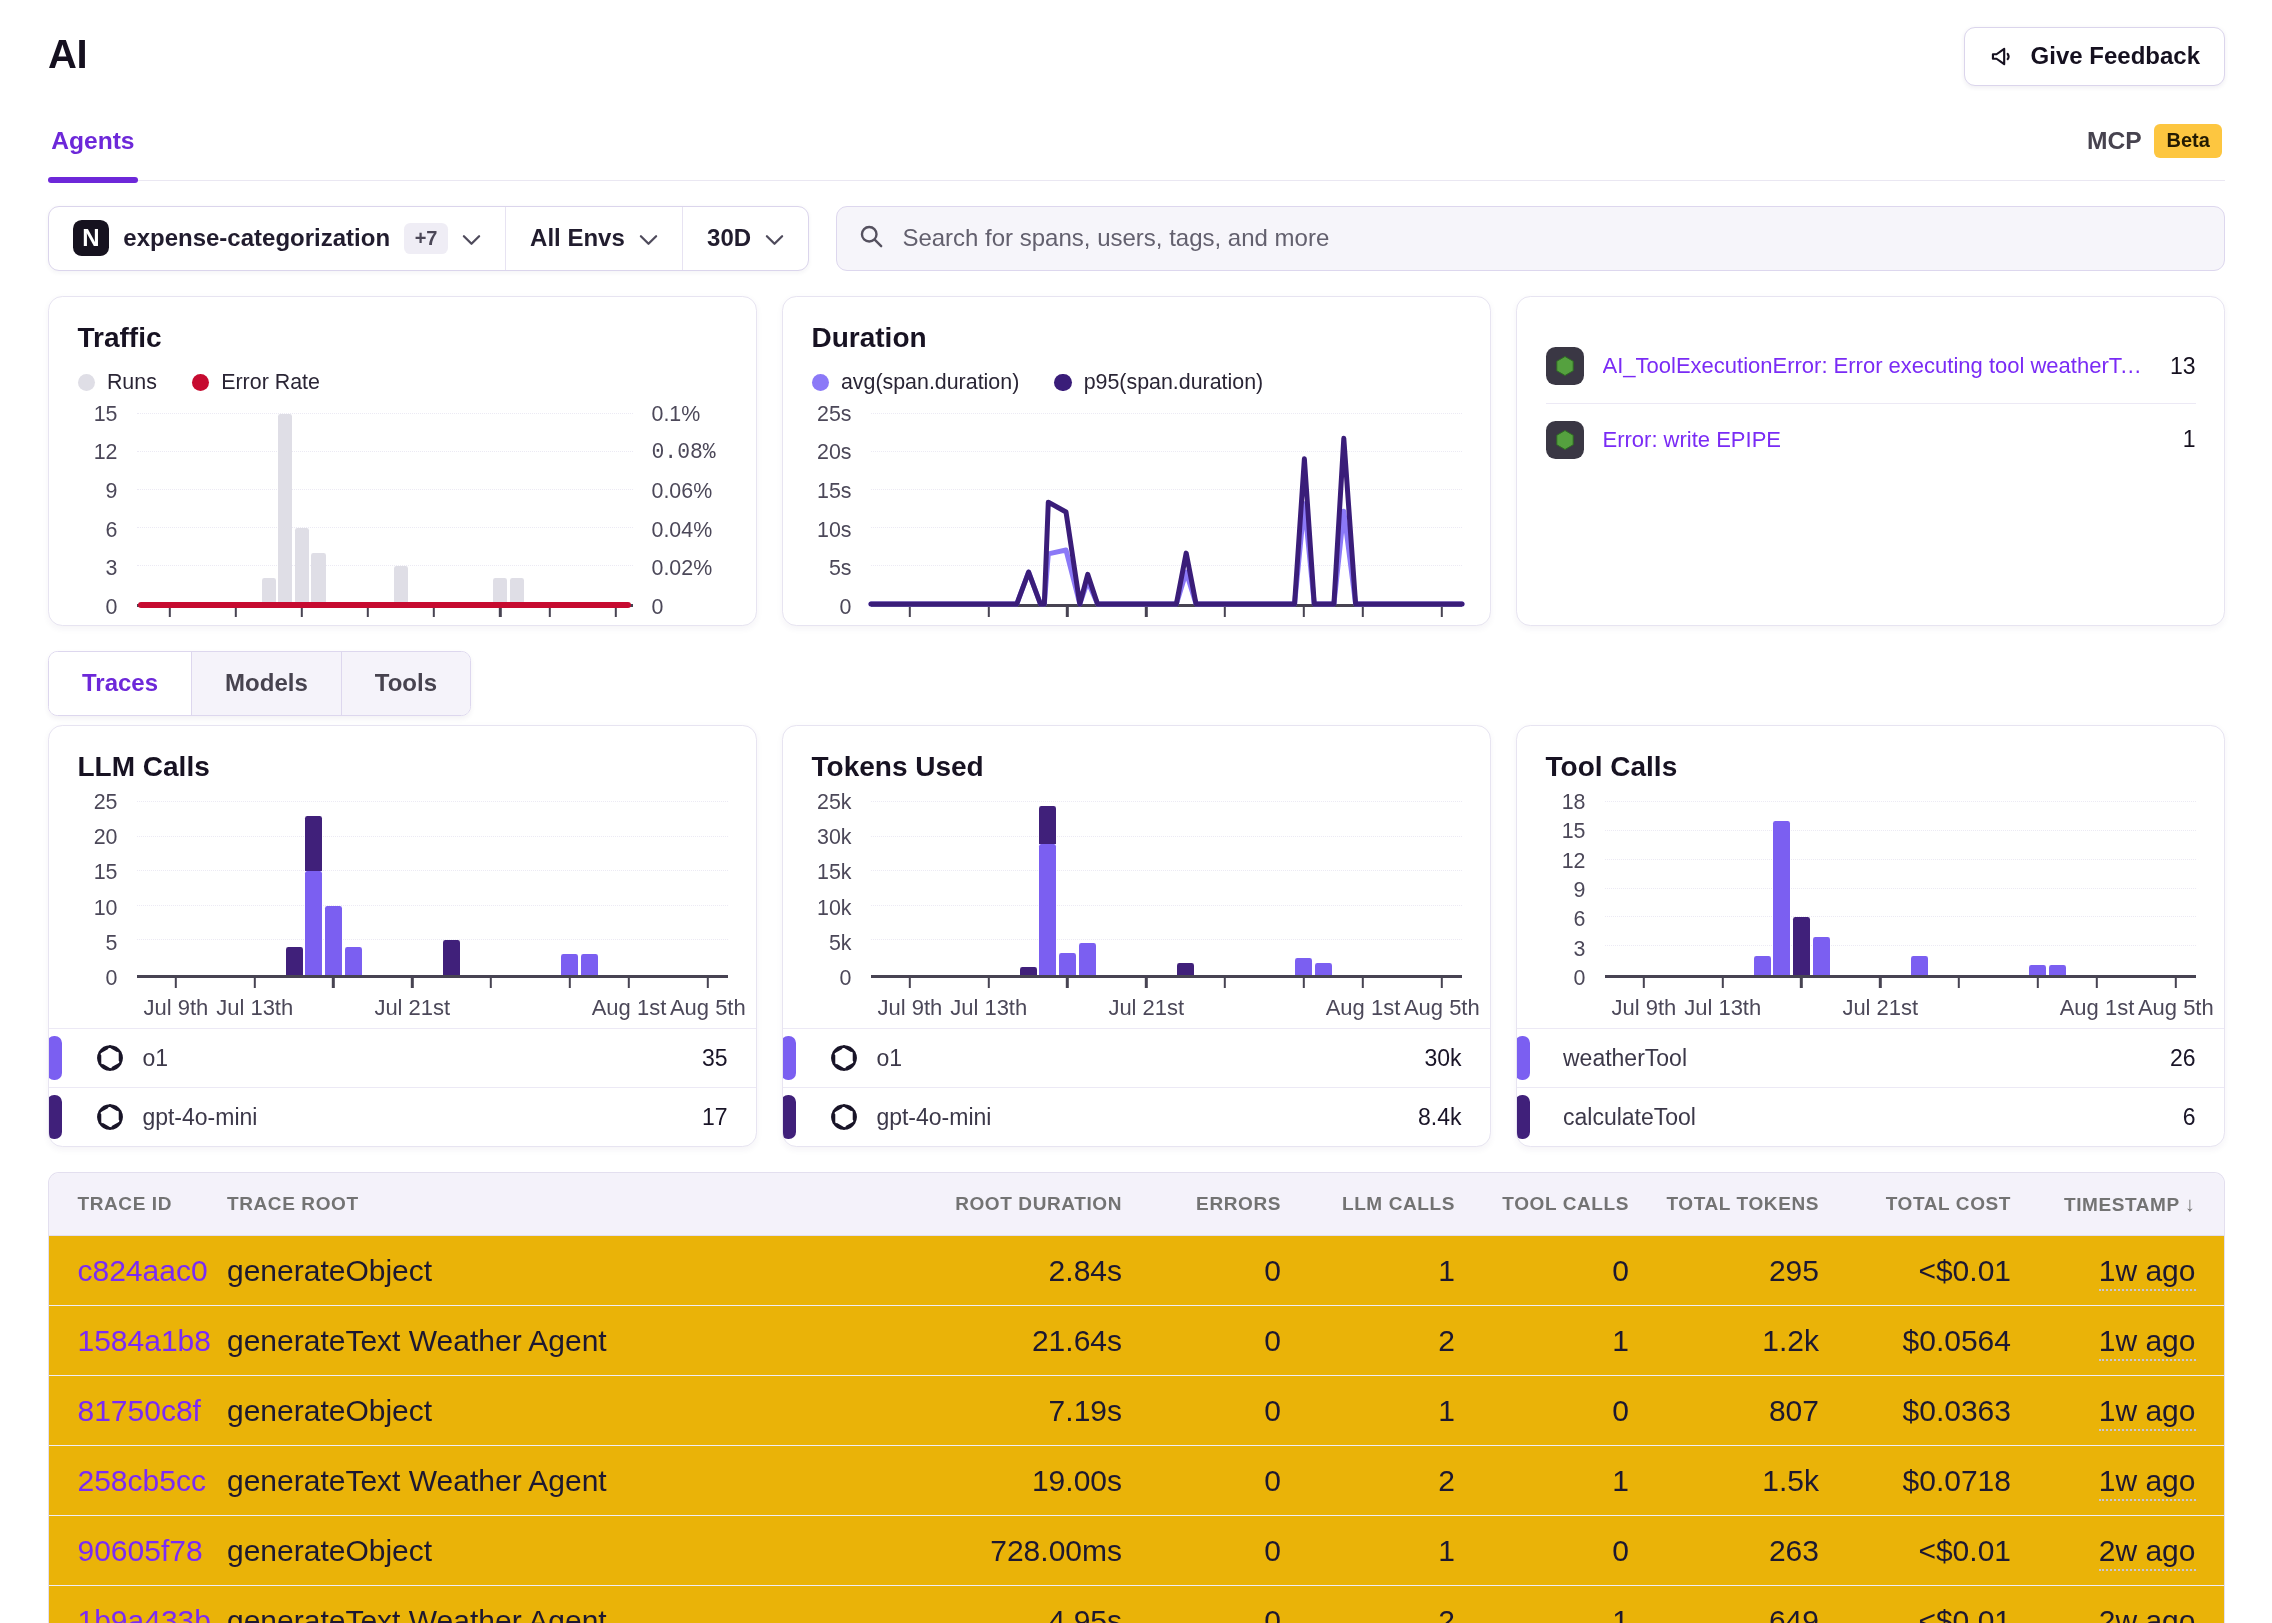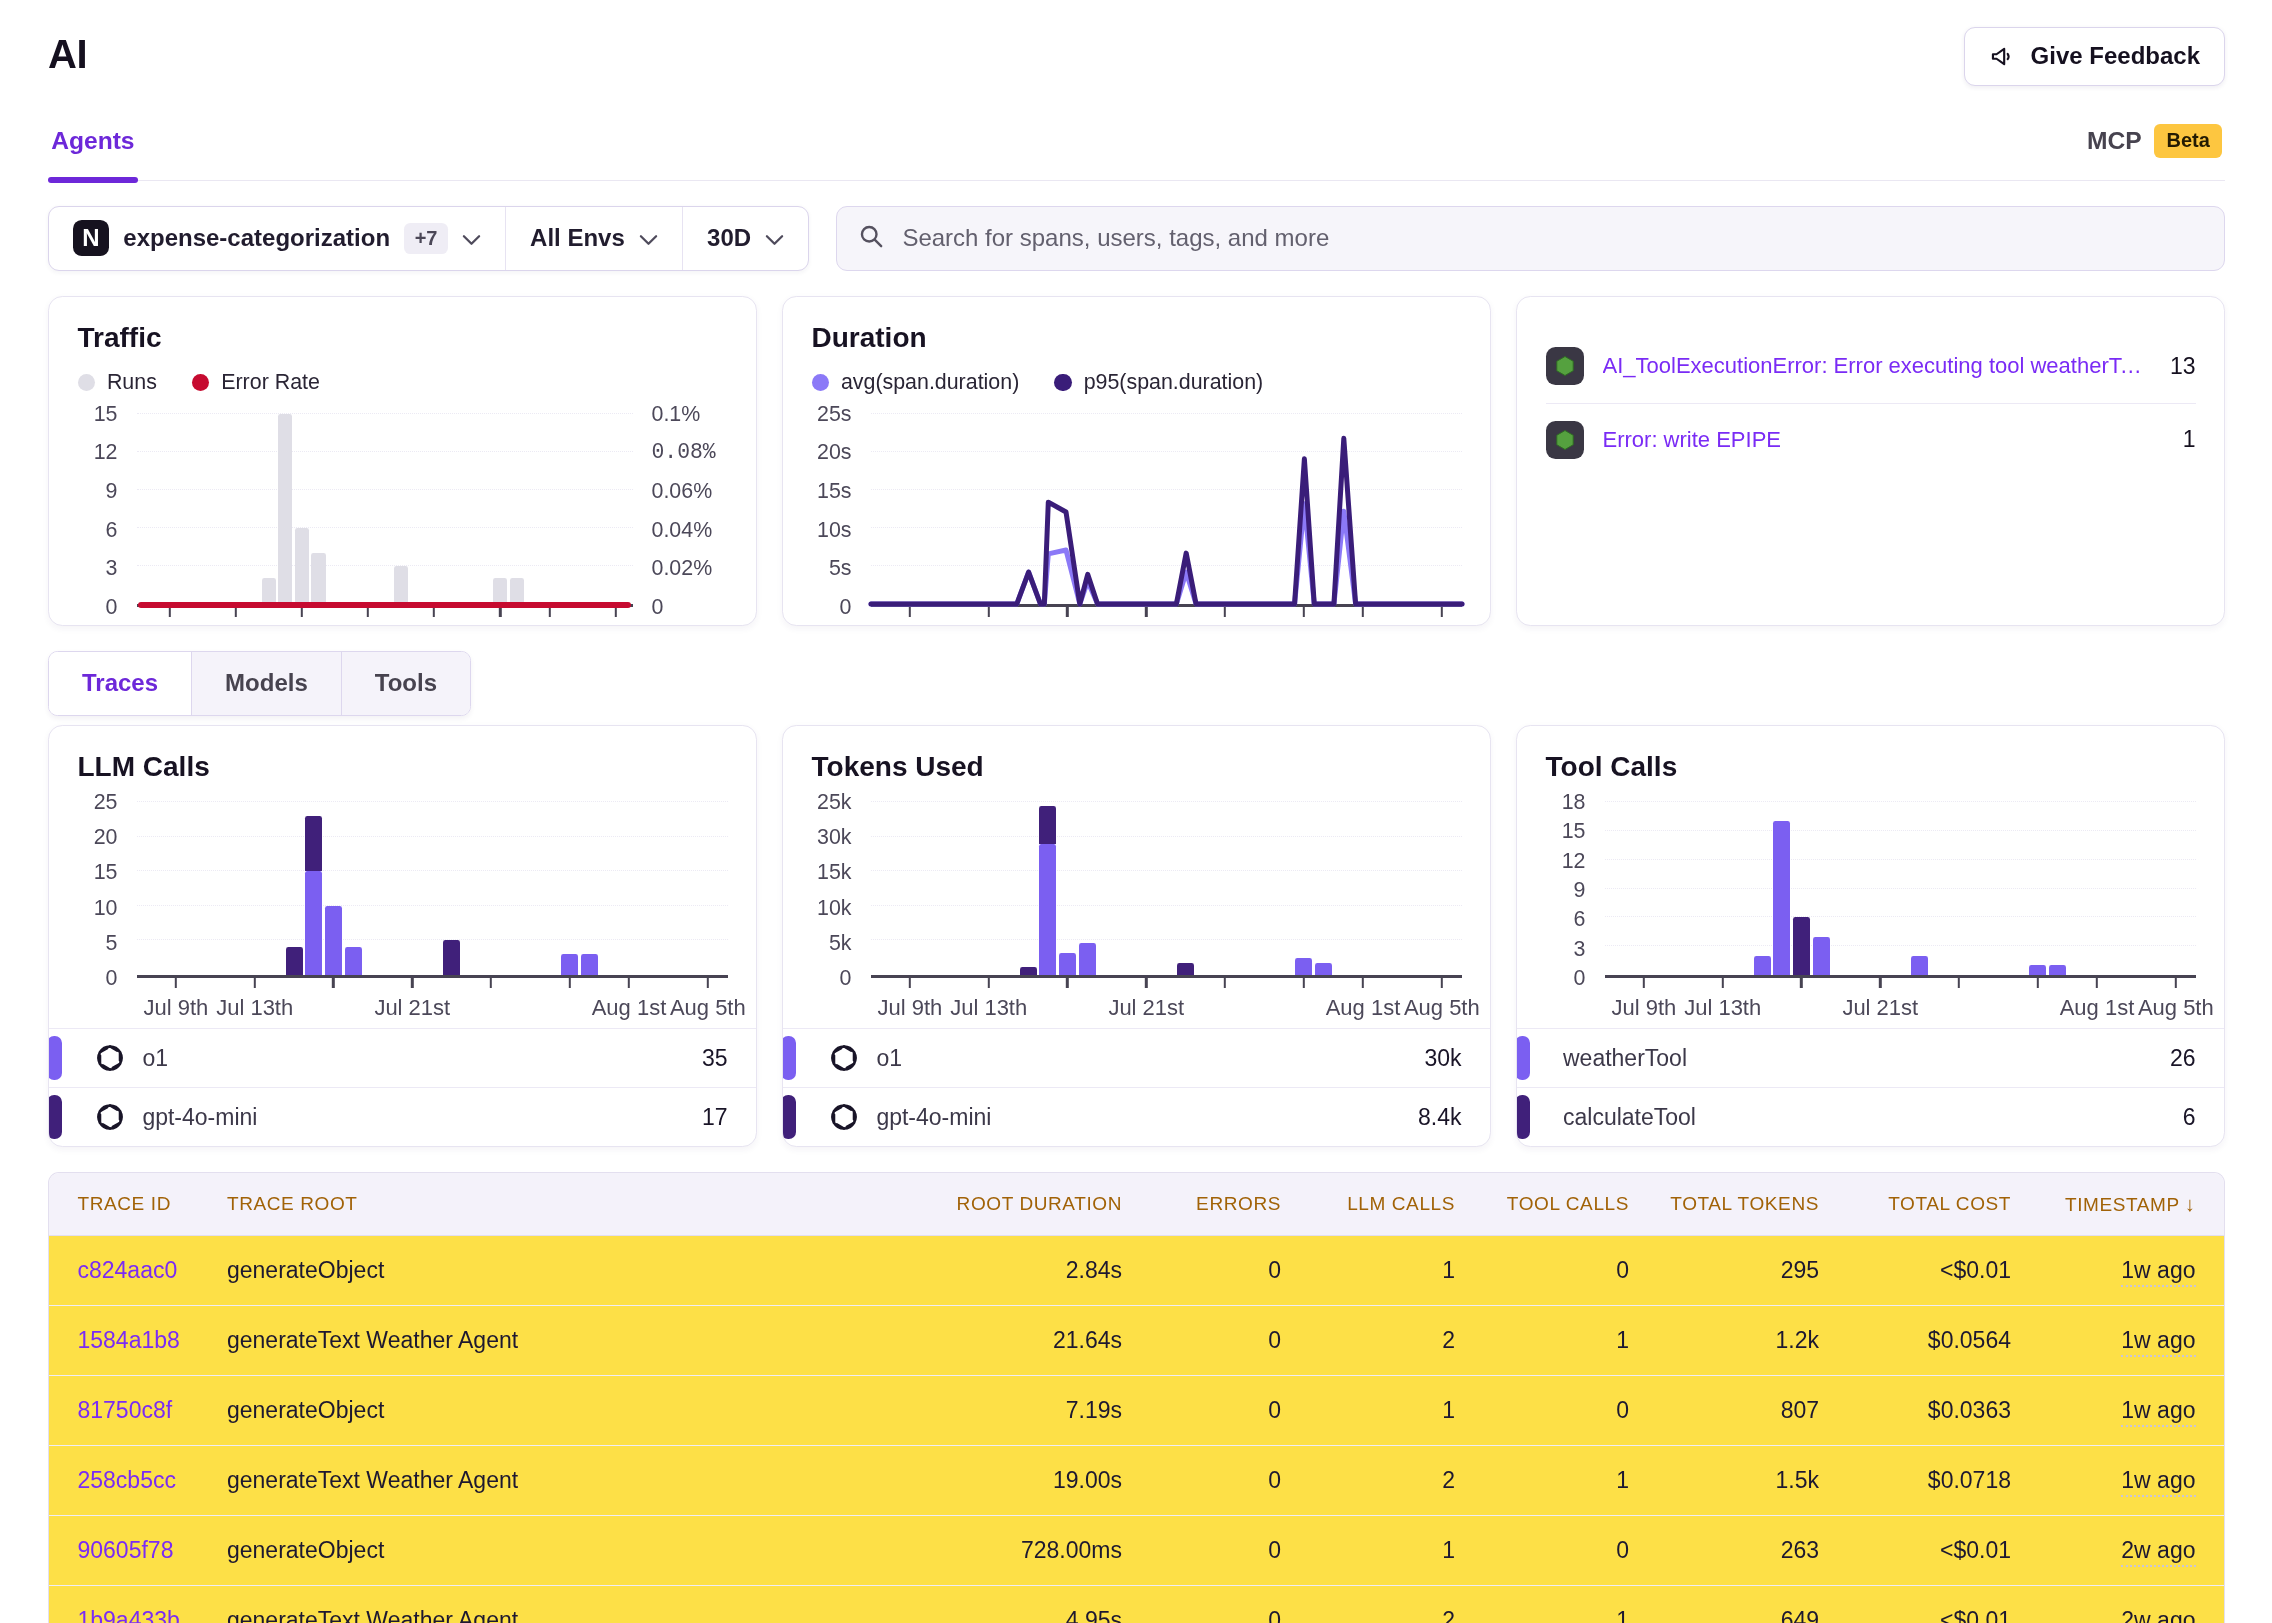--- a/index.html
+++ b/index.html
@@ -110,23 +110,23 @@
   .seg.active { background:#fff; color:#6d28d9; }
 
   .mid-grid { margin-top:9.5px; }
 
   
   .table { margin-top:25px; border:1.6px solid #E3DFEF; border-bottom:none;
            border-radius:11px 11px 0 0; overflow:hidden;
            --cols:178px minmax(0,1fr) 194px 159px 174px 174px 190px 192px 213px; }
   .thead { display:grid; grid-template-columns:var(--cols); align-items:center; height:63px;
            background:#F4F2FA; border-bottom:1.6px solid #E3DFEF;
-           font-size:19px; font-weight:400; letter-spacing:0.6px; color:#a16207; text-transform:uppercase; }
+           font-size:19px; font-weight:700; letter-spacing:0.6px; color:#737373; text-transform:uppercase; }
   .trow { display:grid; grid-template-columns:var(--cols); align-items:center; height:70px;
-          background:#fde047; border-bottom:1.6px solid #EFEDF7; font-size:23px; color:#1d1830; }
+          background:#eab308; border-bottom:1.6px solid #EFEDF7; font-size:30px; color:#1d1830; }
   .cell { padding:0; }
   .cell.first { padding-left:28.5px; }
   .cell.right { text-align:right; }
   .cell.last { padding-right:28.5px; }
   .trace-link { color:#7A2BF5; cursor:pointer; }
   .ts { border-bottom:2.4px dotted #C9C5D6; padding-bottom:2.4px; cursor:pointer; }
   .sort-arrow { font-size:20.6px; margin-left:4.8px; }
 </style>
 </head>
 <body>

